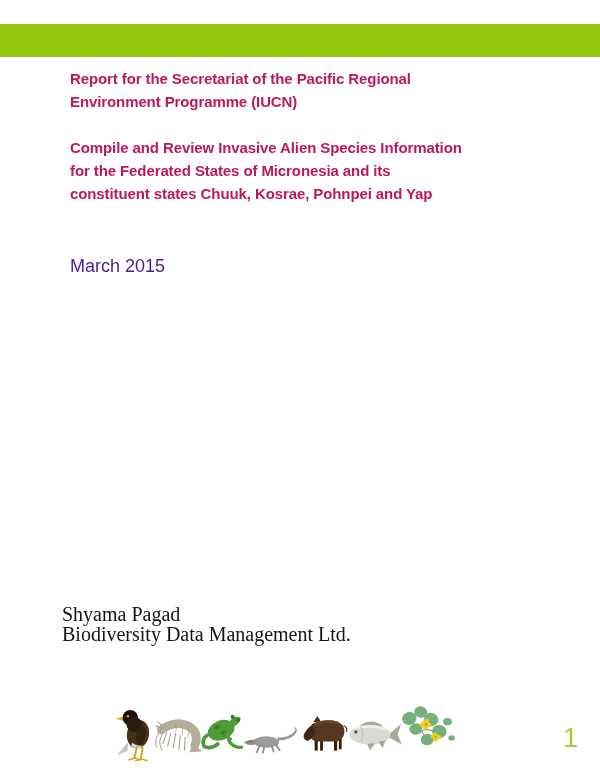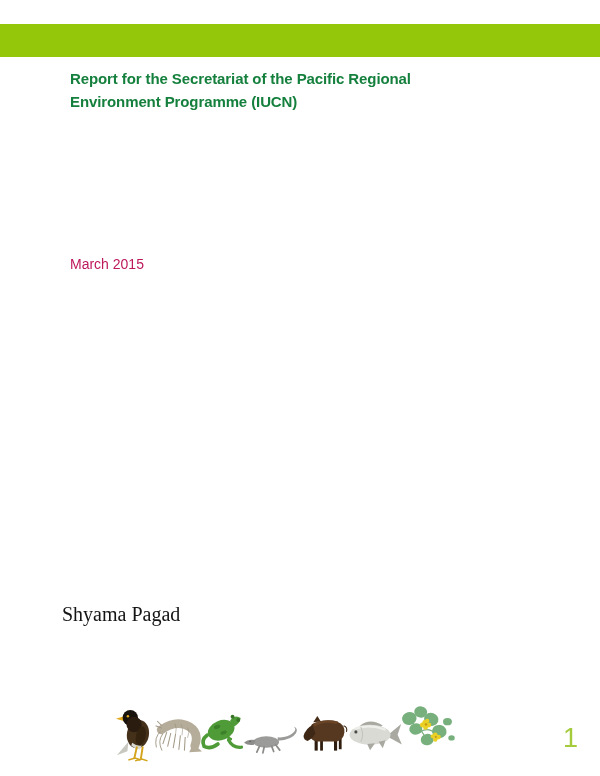--- a/index.html
+++ b/index.html
@@ -1,23 +1,23 @@
 <!DOCTYPE html>
 <html><head>
 <meta charset="utf-8">
 <style>
   html,body{margin:0;padding:0;background:#ffffff;}
   body{width:600px;height:776px;position:relative;font-family:"Liberation Sans",sans-serif;}
   .page{position:absolute;inset:0;background:#ffffff;overflow:hidden;}
   .accent-bar{position:absolute;left:0;top:24px;width:600px;height:33px;background:#94c60a;}
   .title{position:absolute;left:70px;font-weight:700;font-size:15px;line-height:23px;
-         color:#15803d;white-space:nowrap;letter-spacing:-0.1px;}
+         color:#be185d;white-space:nowrap;letter-spacing:-0.1px;}
   .title-1{top:67px;}
   .title-2{top:136px;}
-  .date{position:absolute;left:70px;top:256px;font-size:14px;color:#be185d;}
+  .date{position:absolute;left:70px;top:256px;font-size:18px;color:#4c1d95;}
   .authors{position:absolute;left:62px;top:605px;font-family:"Liberation Serif",serif;
            font-size:20px;line-height:19.5px;color:#141414;white-space:nowrap;}
   .strip{position:absolute;left:114px;top:698px;width:352px;height:66px;
          display:flex;align-items:flex-end;}
   .strip svg{display:block;}
   .strip .ill{margin-left:-6px;}
   .strip .ill:first-child{margin-left:0;}
   .page-number{position:absolute;top:723px;right:22px;font-size:27px;line-height:30px;
                color:#a4cb3c;font-family:"Liberation Sans",sans-serif;}
 </style>
@@ -26,25 +26,31 @@
 
 <div class="page">
 
   <div class="accent-bar"></div>
 
   <div class="title title-1">
     <div>Report for the Secretariat of the Pacific Regional</div>
     <div>Environment Programme (IUCN)</div>
   </div>
 
+  <div class="title title-2">
+    <div>Compile and Review Invasive Alien Species Information</div>
+    <div>for the Federated States of Micronesia and its</div>
+    <div>constituent states Chuuk, Kosrae, Pohnpei and Yap</div>
+  </div>
 
   <div class="date">March 2015</div>
 
   <div class="authors">
     <div>Shyama Pagad</div>
+    <div>Biodiversity Data Management Ltd.</div>
   </div>
 
   <div class="strip">
 
     <svg class="ill" width="46" height="58" viewBox="0 0 48 60">
       <path d="M12 10 L2 13 L12 16 Z" fill="#e2a91c"></path>
       <circle cx="17" cy="12" r="8" fill="#18120c"></circle>
       <ellipse cx="25" cy="29" rx="11.5" ry="15" fill="#45301a" transform="rotate(10 25 29)"></ellipse>
       <ellipse cx="21" cy="19" rx="8" ry="8" fill="#2a1d10"></ellipse>
       <ellipse cx="28" cy="31" rx="5" ry="10" fill="#33230f" transform="rotate(12 28 31)"></ellipse>

